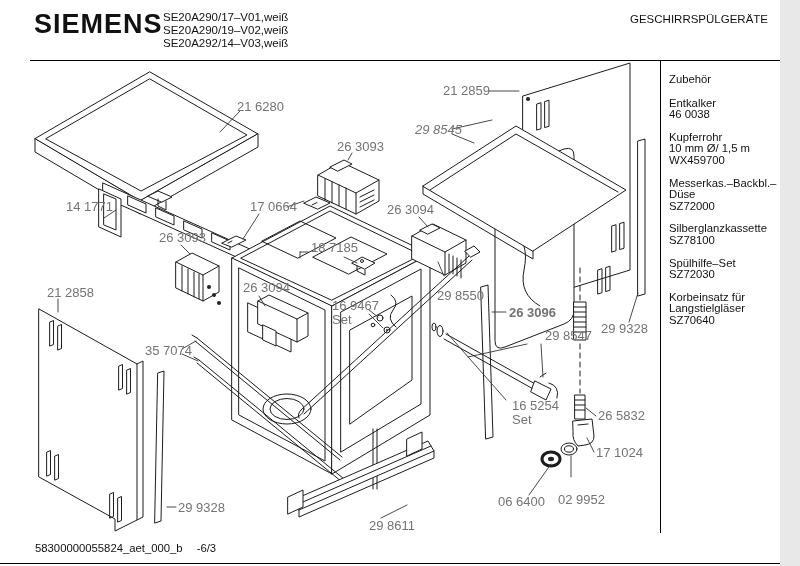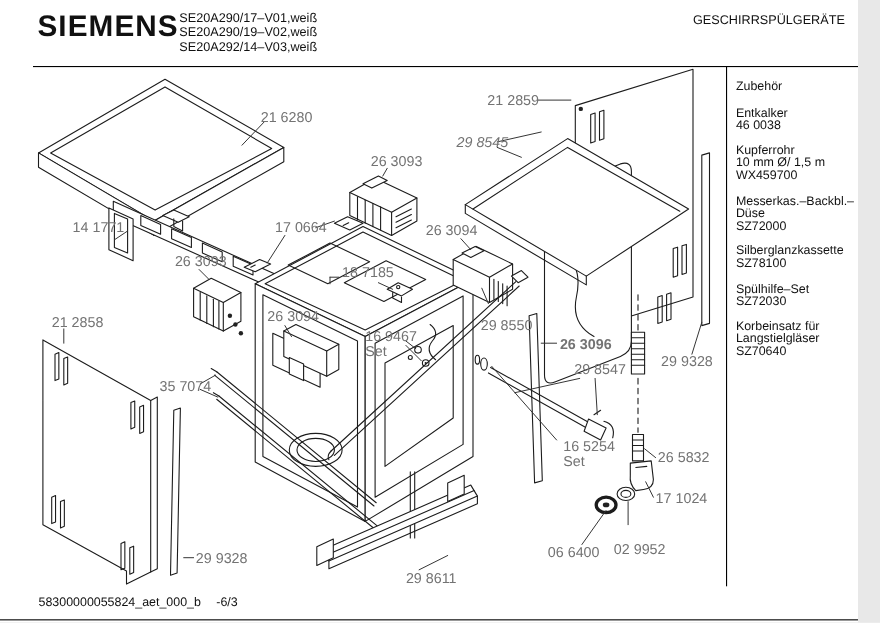--- a/index.html
+++ b/index.html
@@ -330,21 +330,21 @@
       <div class="part-label" style="left: 159px; top: 231px;">26 3093</div>
       <div class="part-label" style="left: 66px; top: 200px;">14 1771</div>
       <div class="part-label" style="left: 250px; top: 200px;">17 0664</div>
       <div class="part-label" style="left: 311px; top: 241px;">18 7185</div>
       <div class="part-label" style="left: 387px; top: 203px;">26 3094</div>
       <div class="part-label" style="left: 243px; top: 281px;">26 3094</div>
       <div class="part-label" style="left: 332px; top: 299px;">16 9467
 Set</div>
       <div class="part-label" style="left: 437px; top: 269px; margin-top: 20px;">29 8550</div>
       <div class="part-label" style="left: 509px; top: 306px; font-weight: bold;">26 3096</div>
-      <div class="part-label" style="left: 522px; top: 329px;">29 8547</div>
+      <div class="part-label" style="left: 545px; top: 329px;">29 8547</div>
       <div class="part-label" style="left: 512px; top: 399px;">16 5254
 Set</div>
       <div class="part-label" style="left: 601px; top: 322px;">29 9328</div>
       <div class="part-label" style="left: 598px; top: 409px;">26 5832</div>
       <div class="part-label" style="left: 596px; top: 446px;">17 1024</div>
       <div class="part-label" style="left: 558px; top: 477px; margin-top: 16px;">02 9952</div>
       <div class="part-label" style="left: 498px; top: 495px;">06 6400</div>
       <div class="part-label" style="left: 47px; top: 286px;">21 2858</div>
       <div class="part-label" style="left: 145px; top: 344px;">35 7074</div>
       <div class="part-label" style="left: 178px; top: 501px;">29 9328</div>

